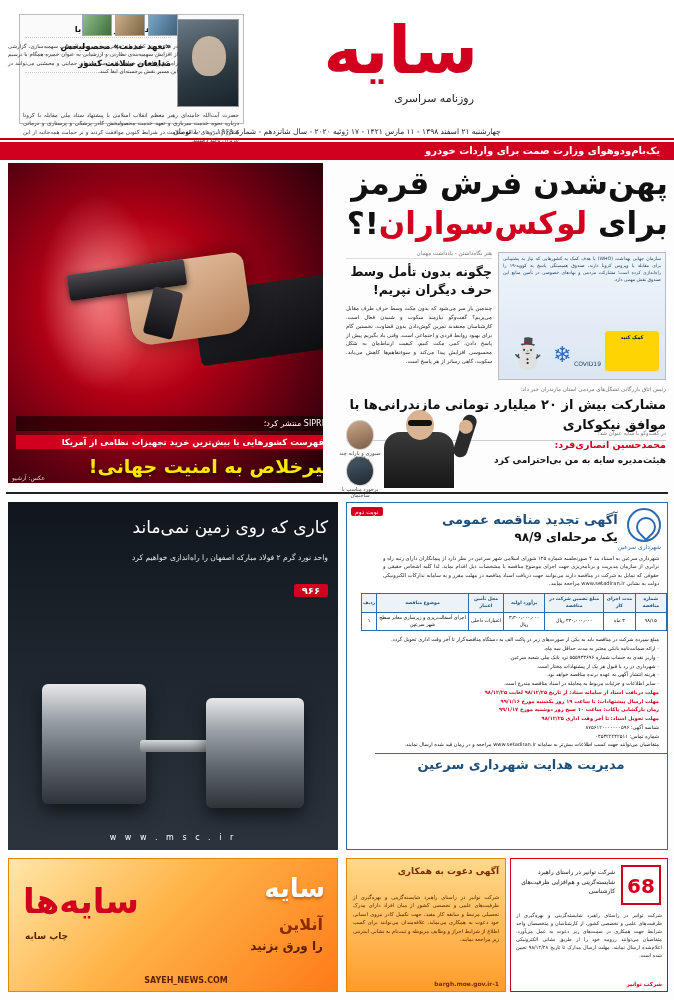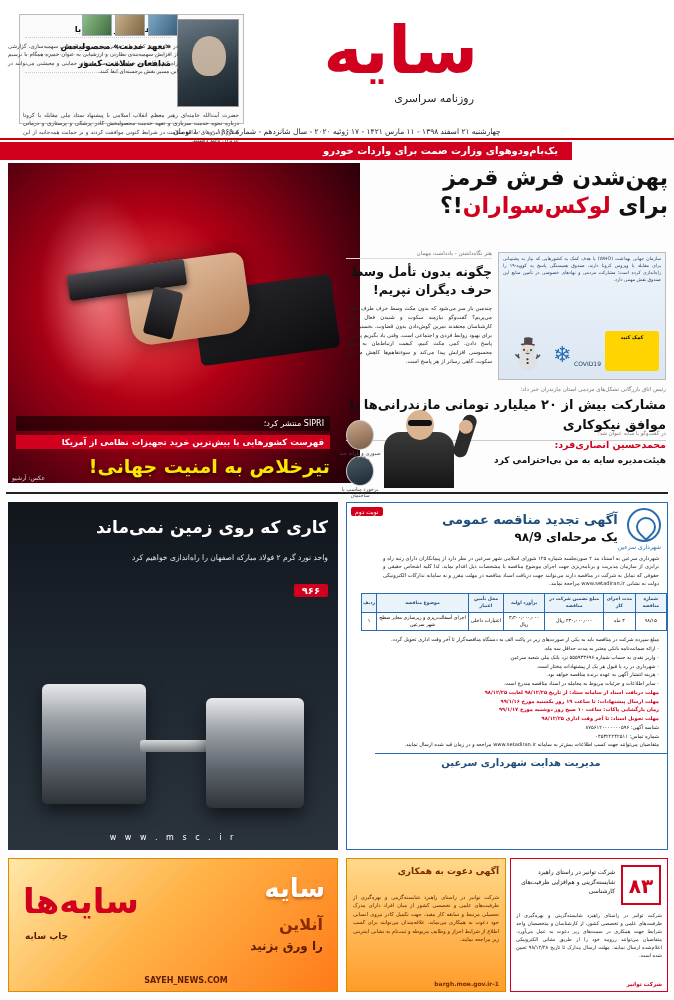--- a/index.html
+++ b/index.html
@@ -123,53 +123,53 @@
     text-align: center;
     font-size: 7.5px;
     color: #222;
     direction: rtl;
   }
 
   
   .kicker-strip {
     position: absolute;
     left: 0; top: 142px;
-    width: 572px; height: 18px;
+    width: 674px; height: 18px;
     background: #d2001f;
     color: #fff;
     font-size: 10px;
     font-weight: bold;
     line-height: 18px;
     text-align: right;
     padding-right: 14px;
     direction: rtl;
   }
 
   
   .headline-block {
     position: absolute;
     right: 6px; top: 164px;
     width: 322px;
     text-align: right;
     direction: rtl;
   }
   .headline-block .h1 {
-    font-size: 22px;
+    font-size: 31px;
     font-weight: bold;
     color: #111;
     line-height: 1.28;
     letter-spacing: -0.5px;
   }
   .headline-block .h1 .red { color: #d2001f; }
 
   
   .photo-gun {
     position: absolute;
     left: 8px; top: 163px;
-    width: 352px; height: 320px;
+    width: 315px; height: 320px;
     background:
       radial-gradient(circle at 40% 45%, #ff4d4d 0%, #b10015 35%, #5c0010 70%, #1b0006 100%);
     overflow: hidden;
   }
   .smoke {
     position: absolute;
     left: 30px; top: 30px;
     width: 120px; height: 200px;
     background: radial-gradient(ellipse at center, rgba(255,220,220,.45), rgba(255,180,180,0) 70%);
     filter: blur(2px);
@@ -510,21 +510,21 @@
   .notice-list {
     font-size: 5.1px;
     line-height: 1.72;
     color: #111;
     padding: 2px 8px;
     text-align: justify;
   }
   .notice-list .red { color: #d2001f; font-weight: bold; }
   .notice-foot {
     text-align: center;
-    font-size: 10px;
+    font-size: 13px;
     font-weight: bold;
     color: #1f4e79;
     border-top: 1px solid #2b6cb0;
     padding: 3px 0;
     margin-top: 2px;
   }
 
   
   .msc {
     position: absolute;
@@ -535,21 +535,21 @@
   }
   .msc .head {
     position: absolute;
     right: 10px; top: 14px;
     width: 312px;
     direction: rtl;
     text-align: right;
     color: #fff;
   }
   .msc .head .t {
-    font-size: 17px; font-weight: bold; line-height: 1.4;
+    font-size: 17px; font-weight: normal; line-height: 1.4;
   }
   .msc .head .s {
     font-size: 7.6px; margin-top: 12px; color: #e6e6e6; line-height: 1.6;
   }
   .msc .brand {
     position: absolute;
     right: 10px; top: 82px;
     background: #d2001f;
     color: #fff;
     font-size: 10px;
@@ -878,21 +878,21 @@
       <div class="s">واحد نورد گرم ۲ فولاد مبارکه اصفهان را راه‌اندازی خواهیم کرد</div>
     </div>
     <div class="brand">۹۶۶</div>
     <div class="roller r1"></div>
     <div class="shaft"></div>
     <div class="roller r2"></div>
     <div class="url">w w w . m s c . i r</div>
   </div>
 
   <div class="ad-bottom-right">
-    <div class="abr-logo">۸۳</div>
+    <div class="abr-logo">68</div>
     <div class="abr-title">شرکت توانیر در راستای راهبرد شایسته‌گزینی و هم‌افزایی ظرفیت‌های کارشناسی</div>
     <div class="abr-body">شرکت توانیر در راستای راهبرد شایسته‌گزینی و بهره‌گیری از ظرفیت‌های علمی و تخصصی کشور، از کارشناسان و متخصصان واجد شرایط جهت همکاری در سمت‌های زیر دعوت به عمل می‌آورد. متقاضیان می‌توانند رزومه خود را از طریق نشانی الکترونیکی اعلام‌شده ارسال نمایند. مهلت ارسال مدارک تا تاریخ ۹۸/۱۲/۲۸ تعیین شده است.</div>
     <div class="abr-foot">شرکت توانیر</div>
   </div>
 
   <div class="ad-bottom-mid">
     <div class="abm-title">آگهی دعوت به همکاری</div>
     <div class="abm-body">شرکت توانیر در راستای راهبرد شایسته‌گزینی و بهره‌گیری از ظرفیت‌های علمی و تخصصی کشور از میان افراد دارای مدرک تحصیلی مرتبط و سابقه کار مفید، جهت تکمیل کادر نیروی انسانی خود دعوت به همکاری می‌نماید. علاقه‌مندان می‌توانند برای کسب اطلاع از شرایط احراز و وظایف مربوطه و ثبت‌نام به نشانی اینترنتی زیر مراجعه نمایند.</div>
     <div class="abm-site">1-bargh.moe.gov.ir</div>
   </div>

